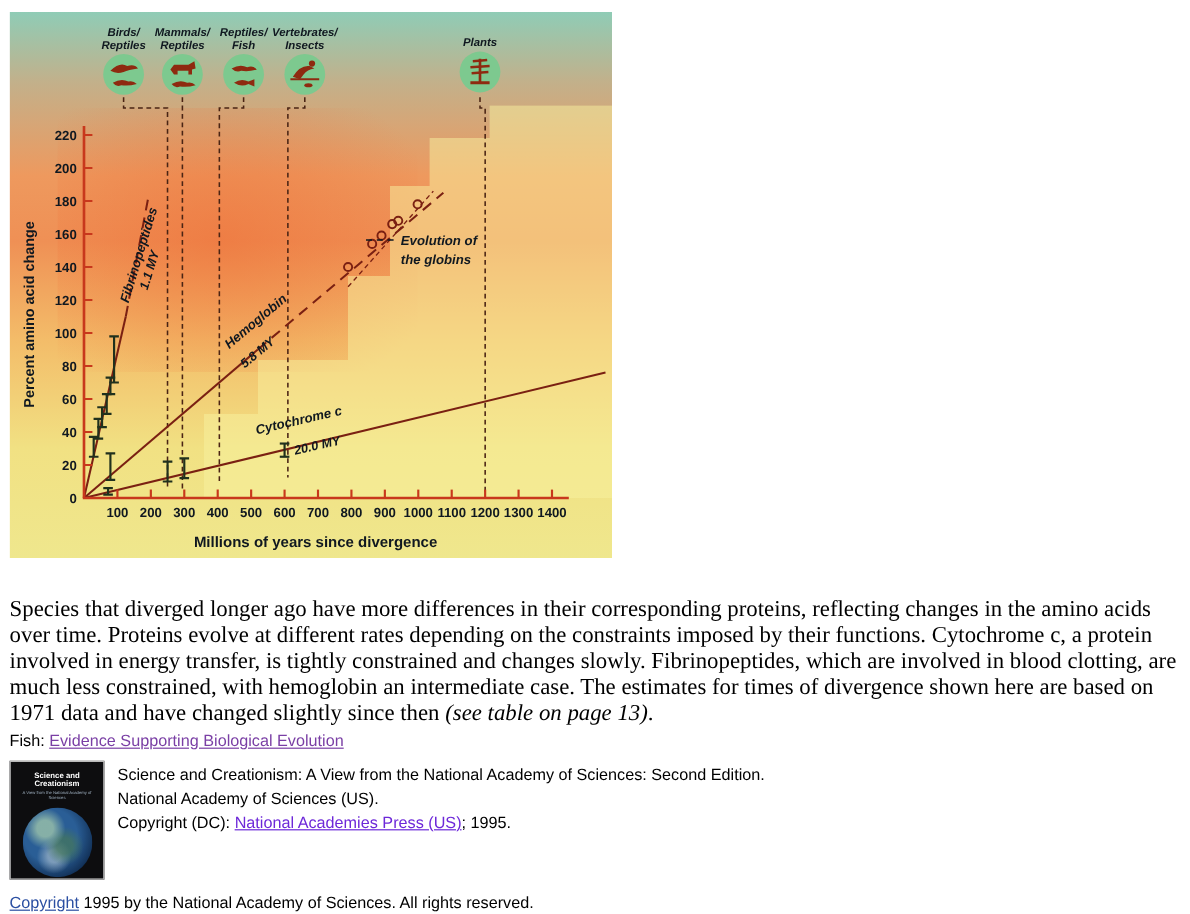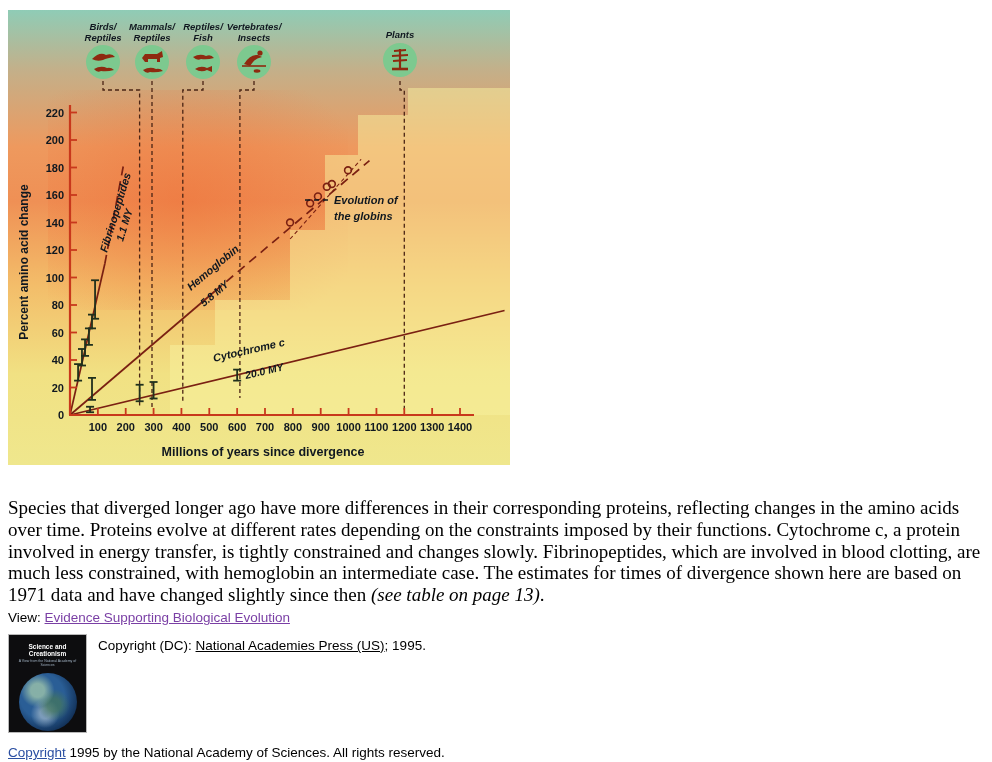--- a/index.html
+++ b/index.html
@@ -257,29 +257,31 @@
     <text transform="translate(238,369) rotate(-13)" font-size="10.5" font-weight="bold" font-style="italic" fill="#101820">20.0 MY</text>
     <text x="326" y="194" font-size="11" font-weight="bold" font-style="italic" fill="#101820">Evolution of</text>
     <text x="326" y="210" font-size="11" font-weight="bold" font-style="italic" fill="#101820">the globins</text>
     <line x1="297" y1="190" x2="322" y2="190" stroke="#101820" stroke-width="1.3" stroke-dasharray="5,4"></line>
   </svg>
 </div>
 
 <p id="caption" class="abs"><span>Species that diverged longer ago have more differences in their corresponding proteins, reflecting changes in the amino acids over time. Proteins evolve at different rates depending on the constraints imposed by their functions. Cytochrome c, a protein involved in energy transfer, is tightly constrained and changes slowly. Fibrinopeptides, which are involved in blood clotting, are much less constrained, with hemoglobin an intermediate case. The estimates for times of divergence shown here are based on 1971 data and have changed slightly since then </span><em>(see table on page 13)</em><span>.</span></p>
 
 <div id="from-line" class="abs">
-  <span>View: </span><a class="link-purple" style="color: rgb(122, 63, 165); margin-top: 34px;">Evidence Supporting Biological Evolution</a>
+  <span>Fish: </span><a class="link-purple" style="color: rgb(122, 63, 165); margin-top: 34px;">Evidence Supporting Biological Evolution</a>
 </div>
 
 <div id="citation-row" class="abs">
   <div id="book-cover" class="abs">
     <div id="cover-title">Science and Creationism</div>
     <div id="cover-subtitle">A View from the National Academy of Sciences</div>
     <div id="earth"></div>
   </div>
   <div id="citation-text" class="abs">
-    <div><span>Copyright (DC): </span><a class="link-blue" style="color: #000000;">National Academies Press (US)</a><span>; 1995.</span></div>
+    <div>Science and Creationism: A View from the National Academy of Sciences: Second Edition.</div>
+    <div>National Academy of Sciences (US).</div>
+    <div><span>Copyright (DC): </span><a class="link-blue" style="color: #6d28d9;">National Academies Press (US)</a><span>; 1995.</span></div>
   </div>
 </div>
 
 <div id="copyright-line" class="abs">
   <a class="link-blue" style="color: rgb(43, 79, 162);">Copyright</a><span> 1995 by the National Academy of Sciences. All rights reserved.</span>
 </div>
 
 </body></html>

